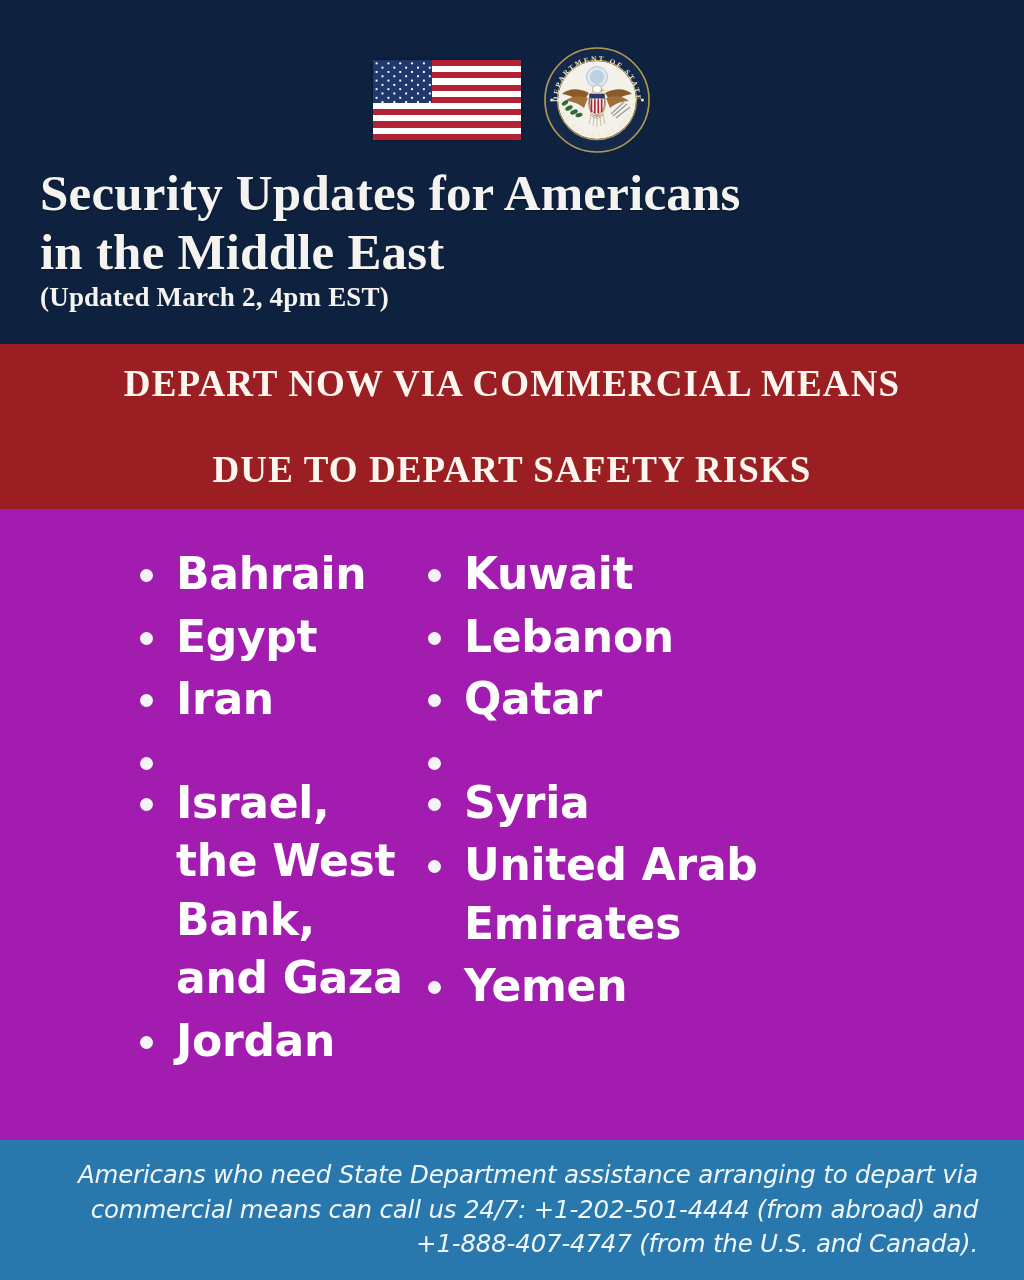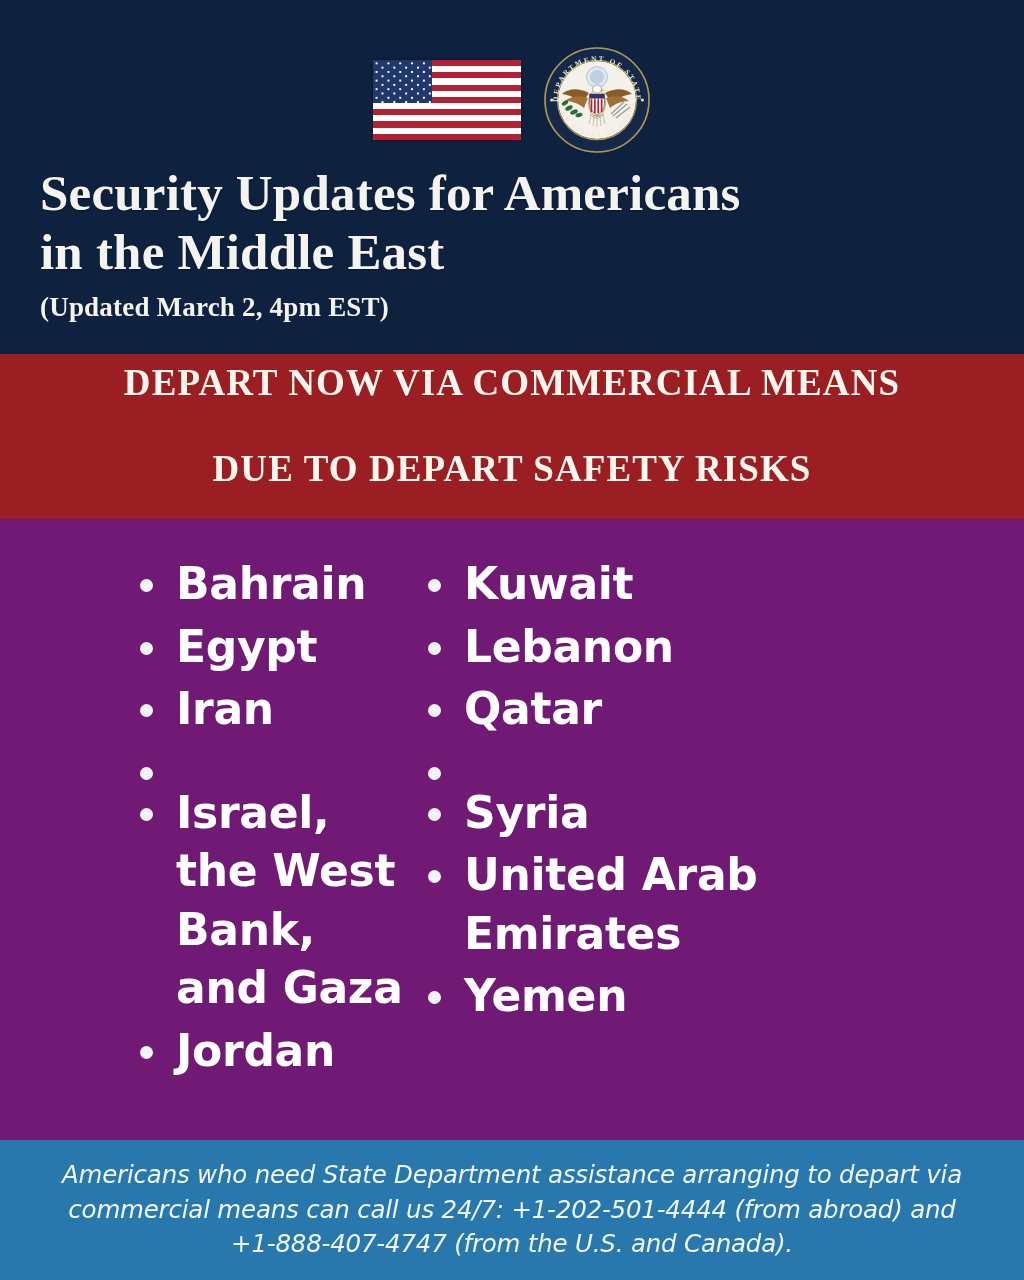--- a/index.html
+++ b/index.html
@@ -97,52 +97,51 @@
     line-height: 1.16;
     letter-spacing: 0.2px;
     text-shadow: 0 1px 2px rgba(0,0,0,0.4);
   }
   .main-title .line2 { display: block; }
   .subtitle {
     font-family: "Liberation Serif", serif;
     font-weight: bold;
     color: #f4f3ef;
     font-size: 27px;
-    margin-top: 10px;
     letter-spacing: 0.2px;
   }
 
   
   .alert-banner {
     background: #9b1f22;
     width: 100%;
     height: 165px;
     margin-top: 31px;
     display: flex;
     flex-direction: column;
     align-items: center;
-    justify-content: flex-start;
+    justify-content: center;
     flex: 0 0 auto;
     gap: 28px;
   }
   .alert-line {
     font-family: "Liberation Serif", serif;
     font-weight: bold;
     color: #fdf6ef;
     font-size: 37px;
     letter-spacing: 1.1px;
     line-height: 1.55;
     text-align: center;
     white-space: nowrap;
   }
 
   
   .lists-section {
     flex: 1 1 auto;
-    background: #701a75;
+    background: #a21caf;
     display: flex;
     justify-content: flex-start;
     padding: 36px 0 0 0;
   }
   .col {
     display: flex;
     flex-direction: column;
   }
   .col-left  { width: 410px; padding-left: 140px; }
   .col-right { width: 470px; padding-left: 18px; }
@@ -180,21 +179,21 @@
     align-items: center;
     justify-content: center;
     padding: 0 46px;
   }
   .footer-text {
     color: #f0f6fa;
     font-family: "DejaVu Sans", sans-serif;
     font-style: italic;
     font-size: 24.5px;
     line-height: 1.42;
-    text-align: center;
+    text-align: right;
     letter-spacing: -0.2px;
   }
 </style>
 </head>
 <body>
 
 <div class="poster">
 
   <div class="header">
     <div class="emblems">

